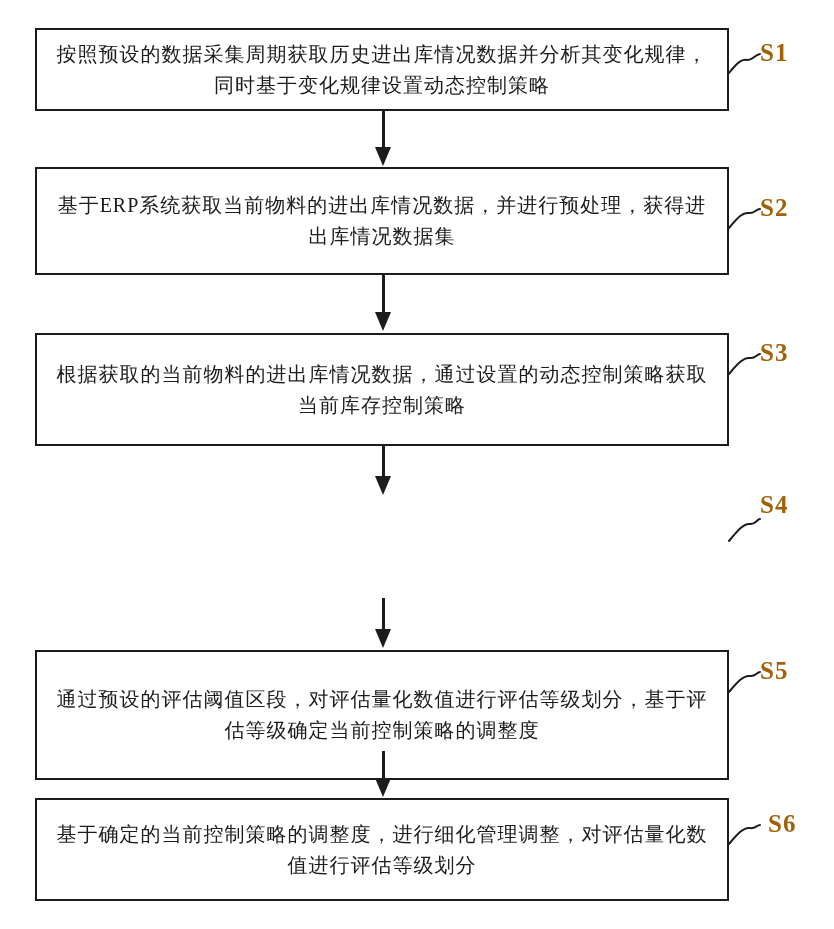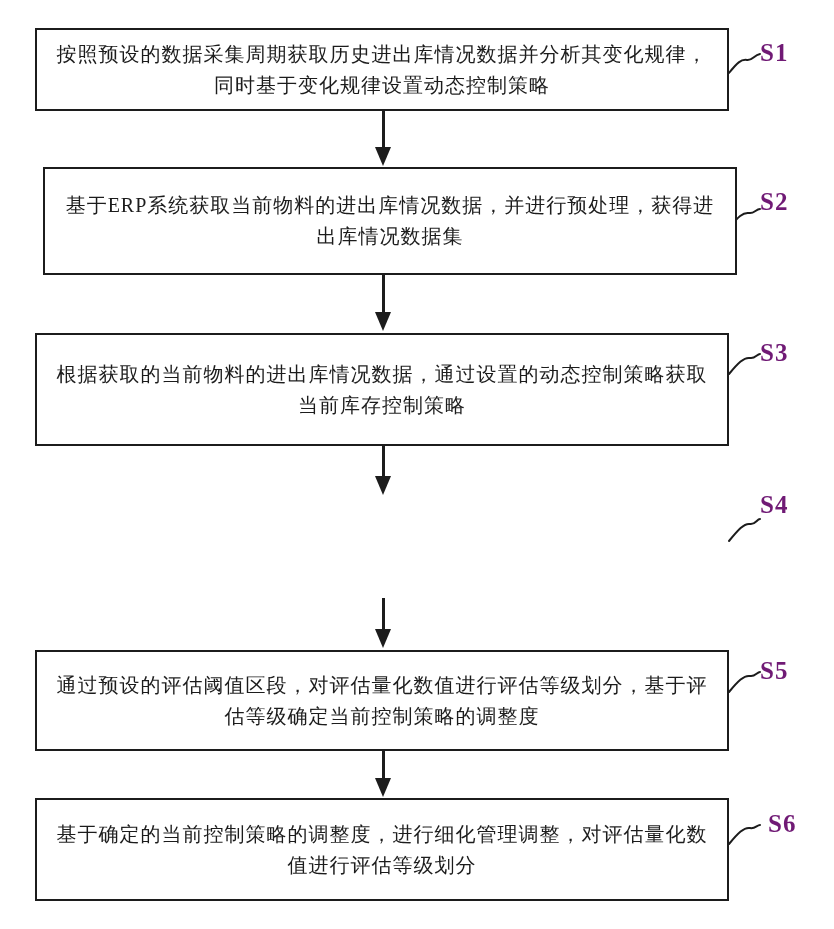--- a/index.html
+++ b/index.html
@@ -28,24 +28,24 @@
     justify-content: center;
     text-align: center;
     padding: 4px 14px;
   }
   .flow-box .box-text {
     font-size: 20px;
     line-height: 31px;
     letter-spacing: 1px;
   }
   .b1 { top: 28px;  height: 83px;  }
-  .b2 { top: 167px; height: 108px; margin-left: 8px; }
+  .b2 { top: 167px; height: 108px; }
   .b3 { top: 333px; height: 113px; }
   .b4 { top: 497px; height: 101px; }
-  .b5 { top: 650px; height: 101px; }
+  .b5 { top: 650px; height: 130px; }
   .b6 { top: 798px; height: 103px; }
 
   .flow-arrow {
     position: absolute;
     left: 375px;
     width: 16px;
     display: flex;
     flex-direction: column;
     align-items: center;
   }
@@ -67,24 +67,24 @@
   .a4 { top: 598px; height: 50px; }
   .a5 { top: 751px; height: 46px; }
 
   .step-label {
     position: absolute;
     left: 760px;
     font-size: 25px;
     font-weight: bold;
     line-height: 1;
     letter-spacing: 1px;
-    color: #701a75;
+    color: #a16207;
   }
   .s1 { top: 40px;  }
-  .s2 { top: 189px; }
+  .s2 { top: 195px; }
   .s3 { top: 340px; font-family: Liberation Serif, serif; }
   .s4 { top: 492px; }
   .s5 { top: 658px; }
   .s6 { top: 811px; margin-left: 8px; }
 
   .leader-lines {
     position: absolute;
     left: 0;
     top: 0;
     pointer-events: none;

